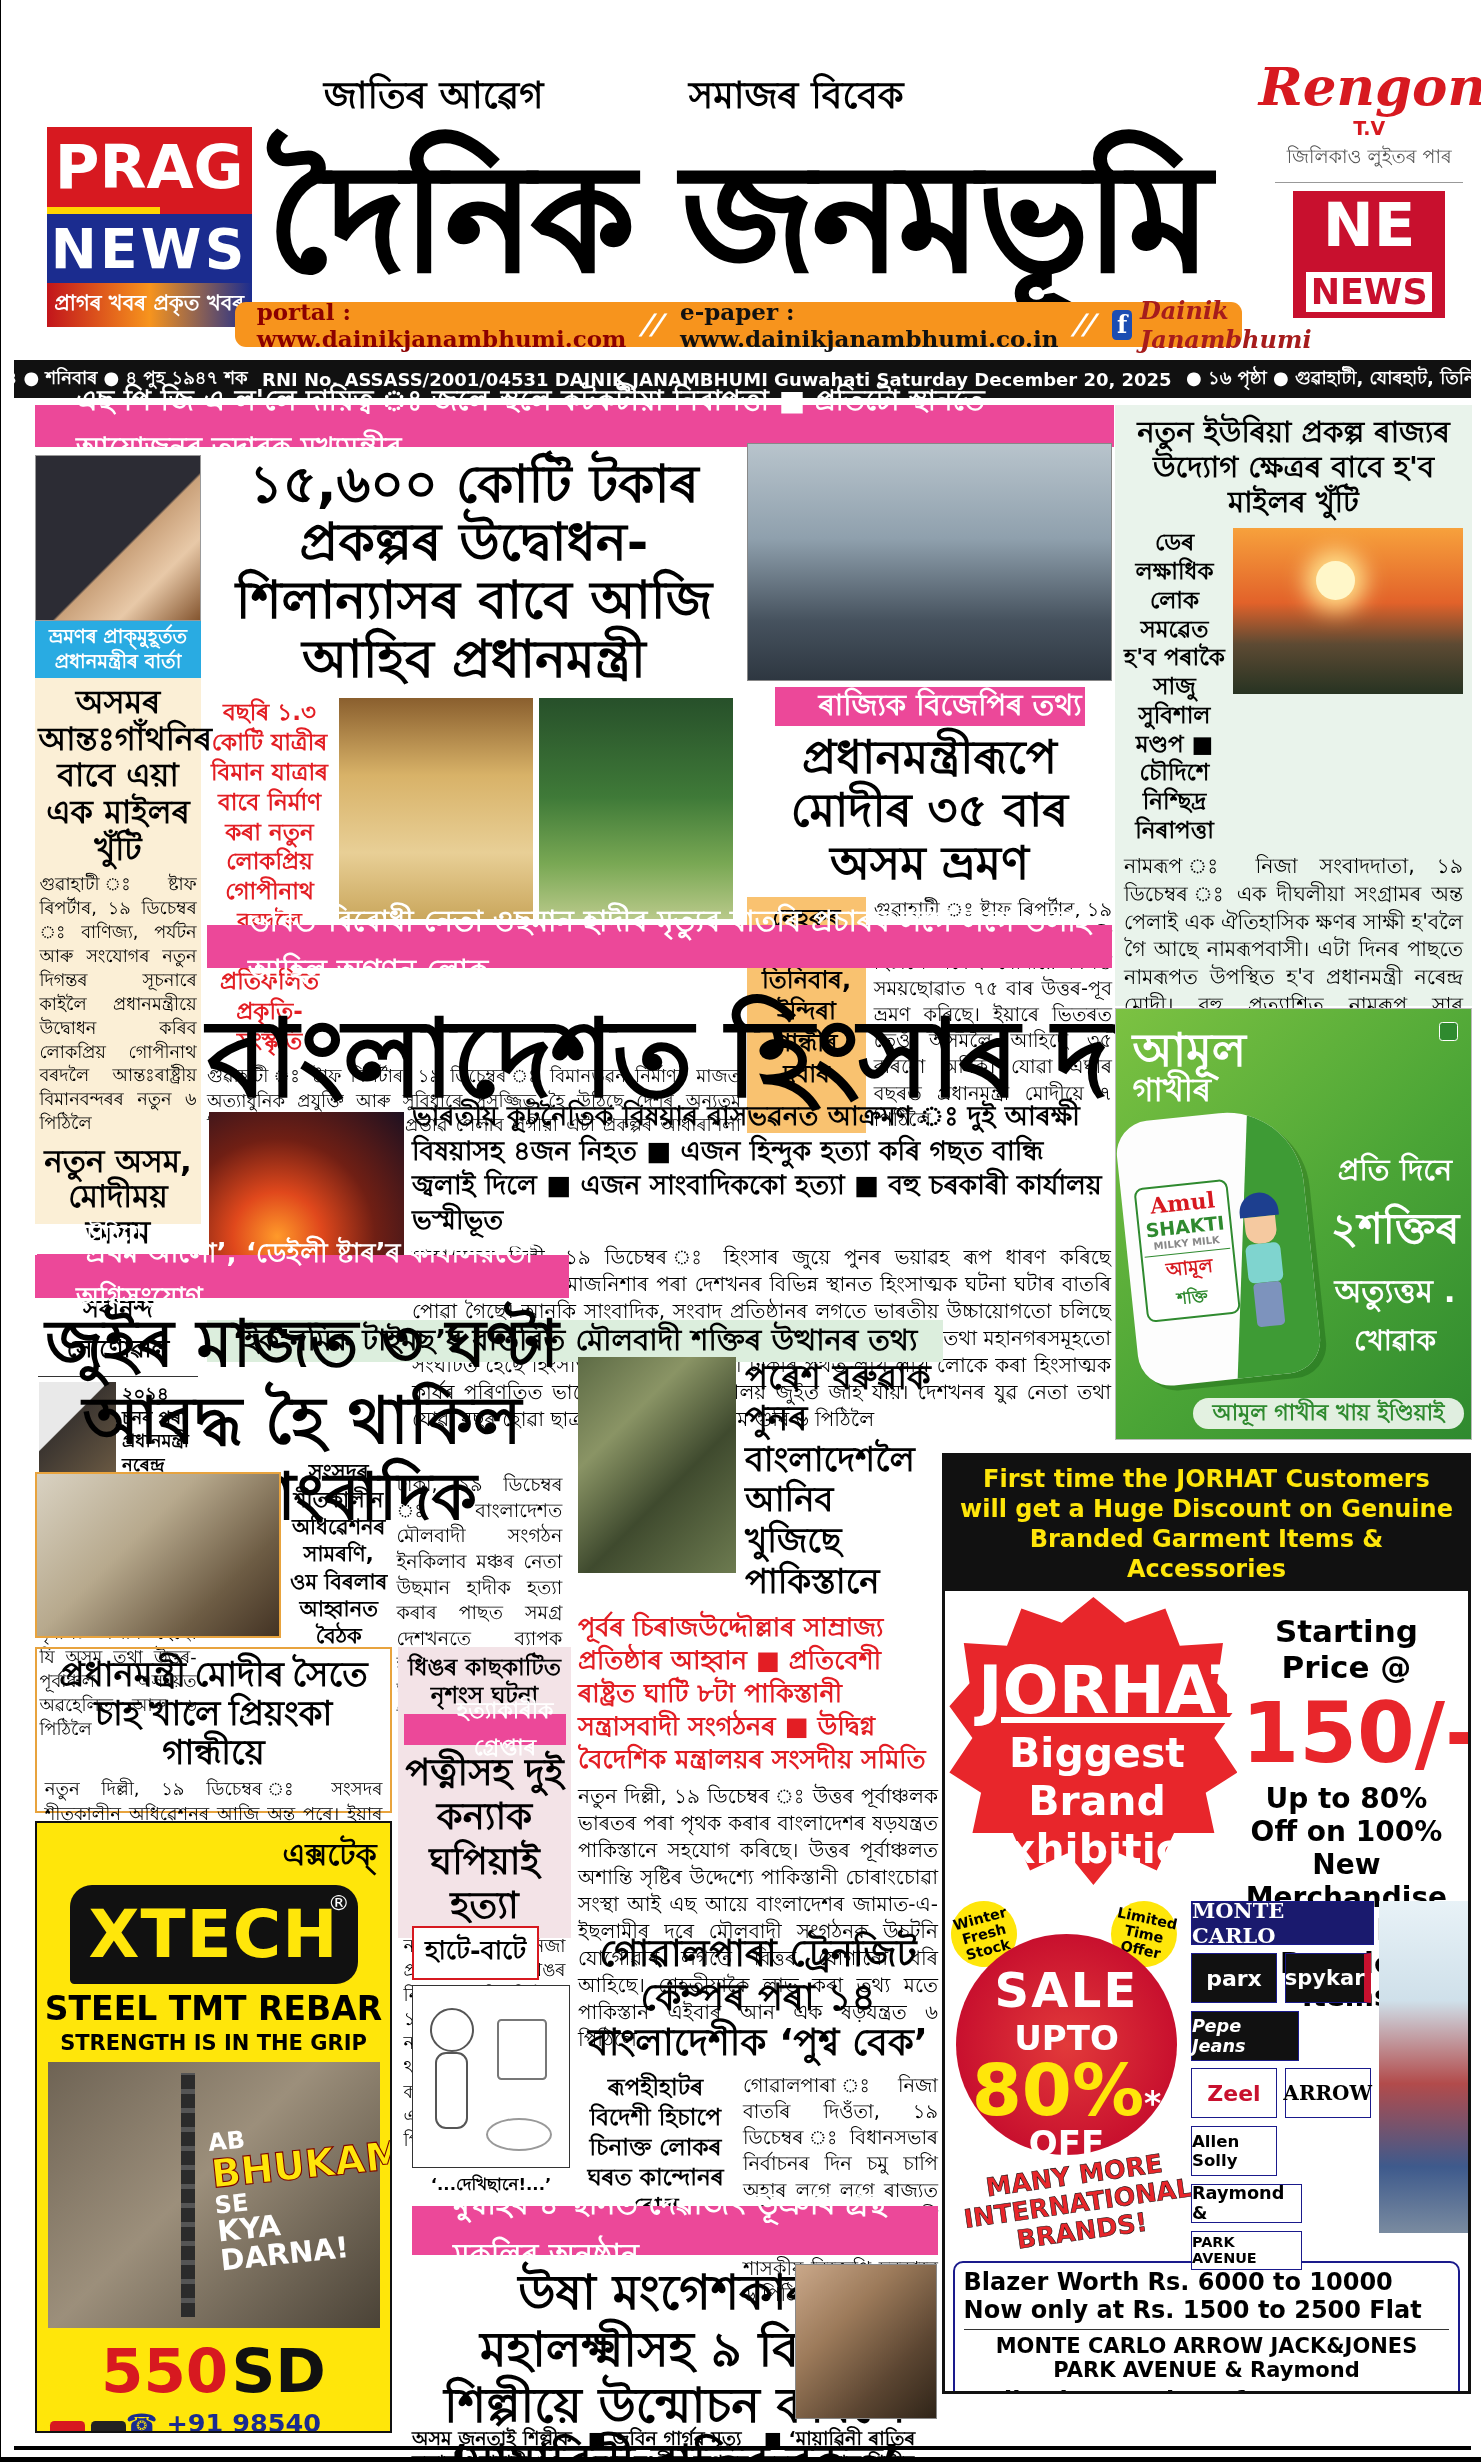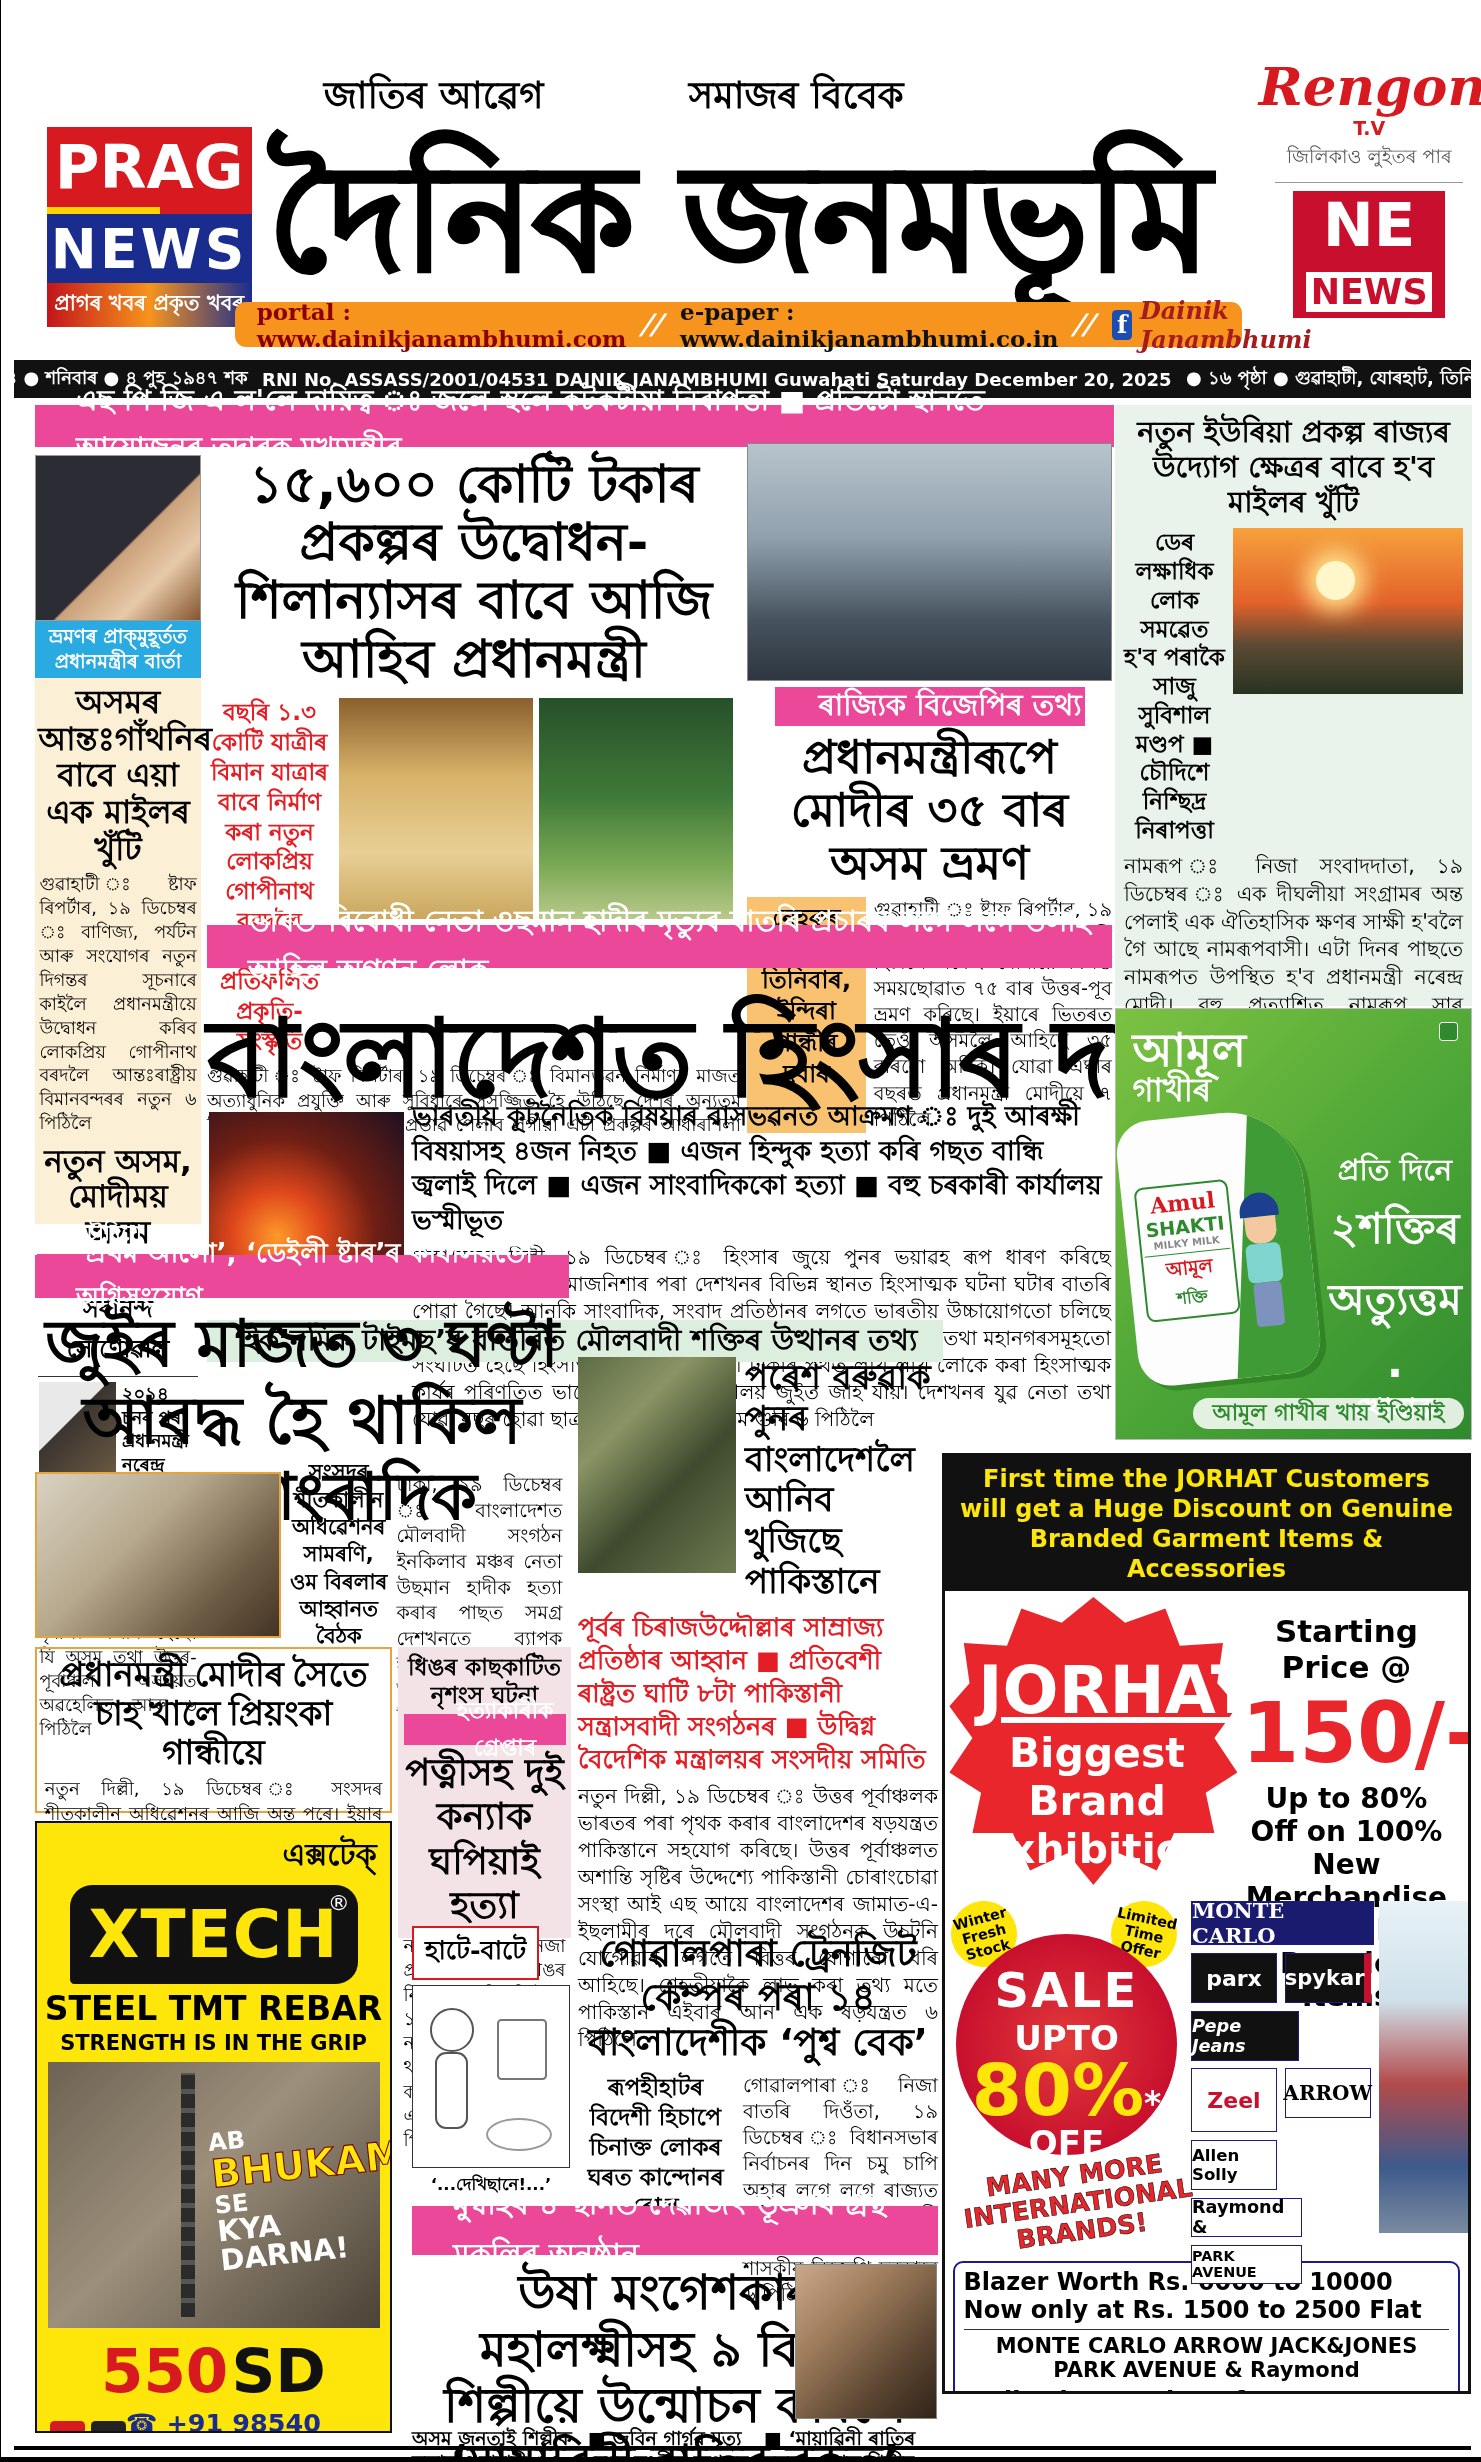--- a/index.html
+++ b/index.html
@@ -147,21 +147,21 @@
         <div style="width:39px; height:24px; background:#1d3f8f; border-radius:22px 22px 0 0;"></div>
         <div style="width:31px; height:26.6px; background:#f5c9a0; border-radius:0 0 13.3px 13.3px; margin-left:3.9px;"></div>
         <div style="width:35px; height:39px; background:#7fd4cf; border-radius:6.6px; margin-left:1.7px;"></div>
         <div style="width:28px; height:44px; background:#7d93bd; border-radius:4.4px; margin-left:5.5px;"></div>
       </div>
     </div>
 
     <div class="abs" style="left:210px; top:138px; width:138px; color:#fff; font-weight:bold; text-align:center;">
       <div style="font-size:29px;">প্ৰতি দিনে</div>
       <div style="font-size:42px;">২শক্তিৰ</div>
-      <div style="font-size:42px;">অত্যুত্তম .</div>
+      <div style="font-size:31px;">অত্যুত্তম .</div>
       <div style="font-size:28px;">খোৱাক</div>
     </div>
     <div class="abs" style="left:77px; bottom:10px; width:271px; height:31px; background:rgba(255,255,255,0.85); border-radius:16.6px; display:flex; align-items:center; justify-content:center; color:#2F8A2F; font-weight:bold; font-size:22px;">আমূল গাখীৰ খায় ইণ্ডিয়াই</div>
   </section>
 
   <div class="abs redbg" style="left:34px; top:1255px; width:534px; height:43px; font-size:26.6px;">‘প্ৰথম আলো’, ‘ডেইলী ষ্টাৰ’ৰ কাৰ্যালয়তো অগ্নিসংযোগ</div>
   <h1 class="abs bold" style="left:34px; top:1306px; width:534px; font-size:65px; line-height:1.18; text-align:center;">জুইৰ মাজত ৩ ঘণ্টা আবদ্ধ হৈ থাকিল ৫৩ সাংবাদিক</h1>
 
   <div class="abs" style="left:34px; top:1472px; width:534px; height:166px; display:flex; gap:7.7px;">
     <div class="photo" style="width:246px; height:166px; background:linear-gradient(135deg,#d9d2c2 0%, #b7a98d 40%, #6d5c44 75%, #433324 100%); border:2.2px solid #E8A33D;"></div>
@@ -306,21 +306,21 @@
         <div style="font-size:72px; color:#FFE60A; line-height:0.9;"><span>80%</span><span style="font-size:33px; color:#fff;">*</span></div>
         <div style="font-size:34px;">OFF</div>
       </div>
       <div style="position:absolute; left:16.6px; top:260px; width:232px; text-align:center; font-weight:bold; font-size:25.5px; color:#E8262B; transform:rotate(-8deg); -webkit-text-stroke:0.6px #111; line-height:1.1;">MANY MORE INTERNATIONAL BRANDS!</div>
 
       <div style="position:absolute; right:94px; top:0px; width:183px; display:flex; flex-wrap:wrap; gap:7.7px;">
         <div class="brandbox" style="width:183px; height:44px; background:#1a1a6e; color:#fff; font-family:'DejaVu Serif', serif; font-size:21px;">MONTE CARLO</div>
         <div class="brandbox" style="width:86px; height:50px; background:#111; color:#fff; font-size:22px;">parx</div>
         <div class="brandbox" style="width:86px; height:50px; background:#111; color:#fff; font-size:21px; border-right:7.7px solid #C8102E;">spykar</div>
         <div class="brandbox" style="width:108px; height:50px; background:#111; color:#fff; font-style:italic; font-size:17.7px;">Pepe Jeans</div>
-        <div class="brandbox" style="width:86px; height:64px; color:#C8102E; font-size:22px;">Zeel</div>
+        <div class="brandbox" style="width:86px; height:50px; color:#C8102E; font-size:22px;">Zeel</div>
         <div class="brandbox" style="width:86px; height:50px; font-family:'DejaVu Serif', serif; font-size:20px;">ARROW</div>
         <div class="brandbox" style="width:86px; height:50px; font-size:16.6px;">Allen Solly</div>
         <div class="brandbox" style="width:111px; height:39px; font-size:17.7px;">Raymond &amp;</div>
         <div class="brandbox" style="width:111px; height:39px; font-size:14.4px;">PARK AVENUE</div>
       </div>
 
       <div class="photo" style="position:absolute; right:0px; top:0px; width:89px; height:332px; background:linear-gradient(180deg,#e8f2f7 0%, #cfe0ea 30%, #b24b4b 55%, #3e5a8c 80%, #7a8ba0 100%);"></div>
     </div>
 
     <div style="margin:5.5px 7.7px; border:2.8px solid #1a1a8c; border-radius:10px; padding:5.5px 8.9px;">

